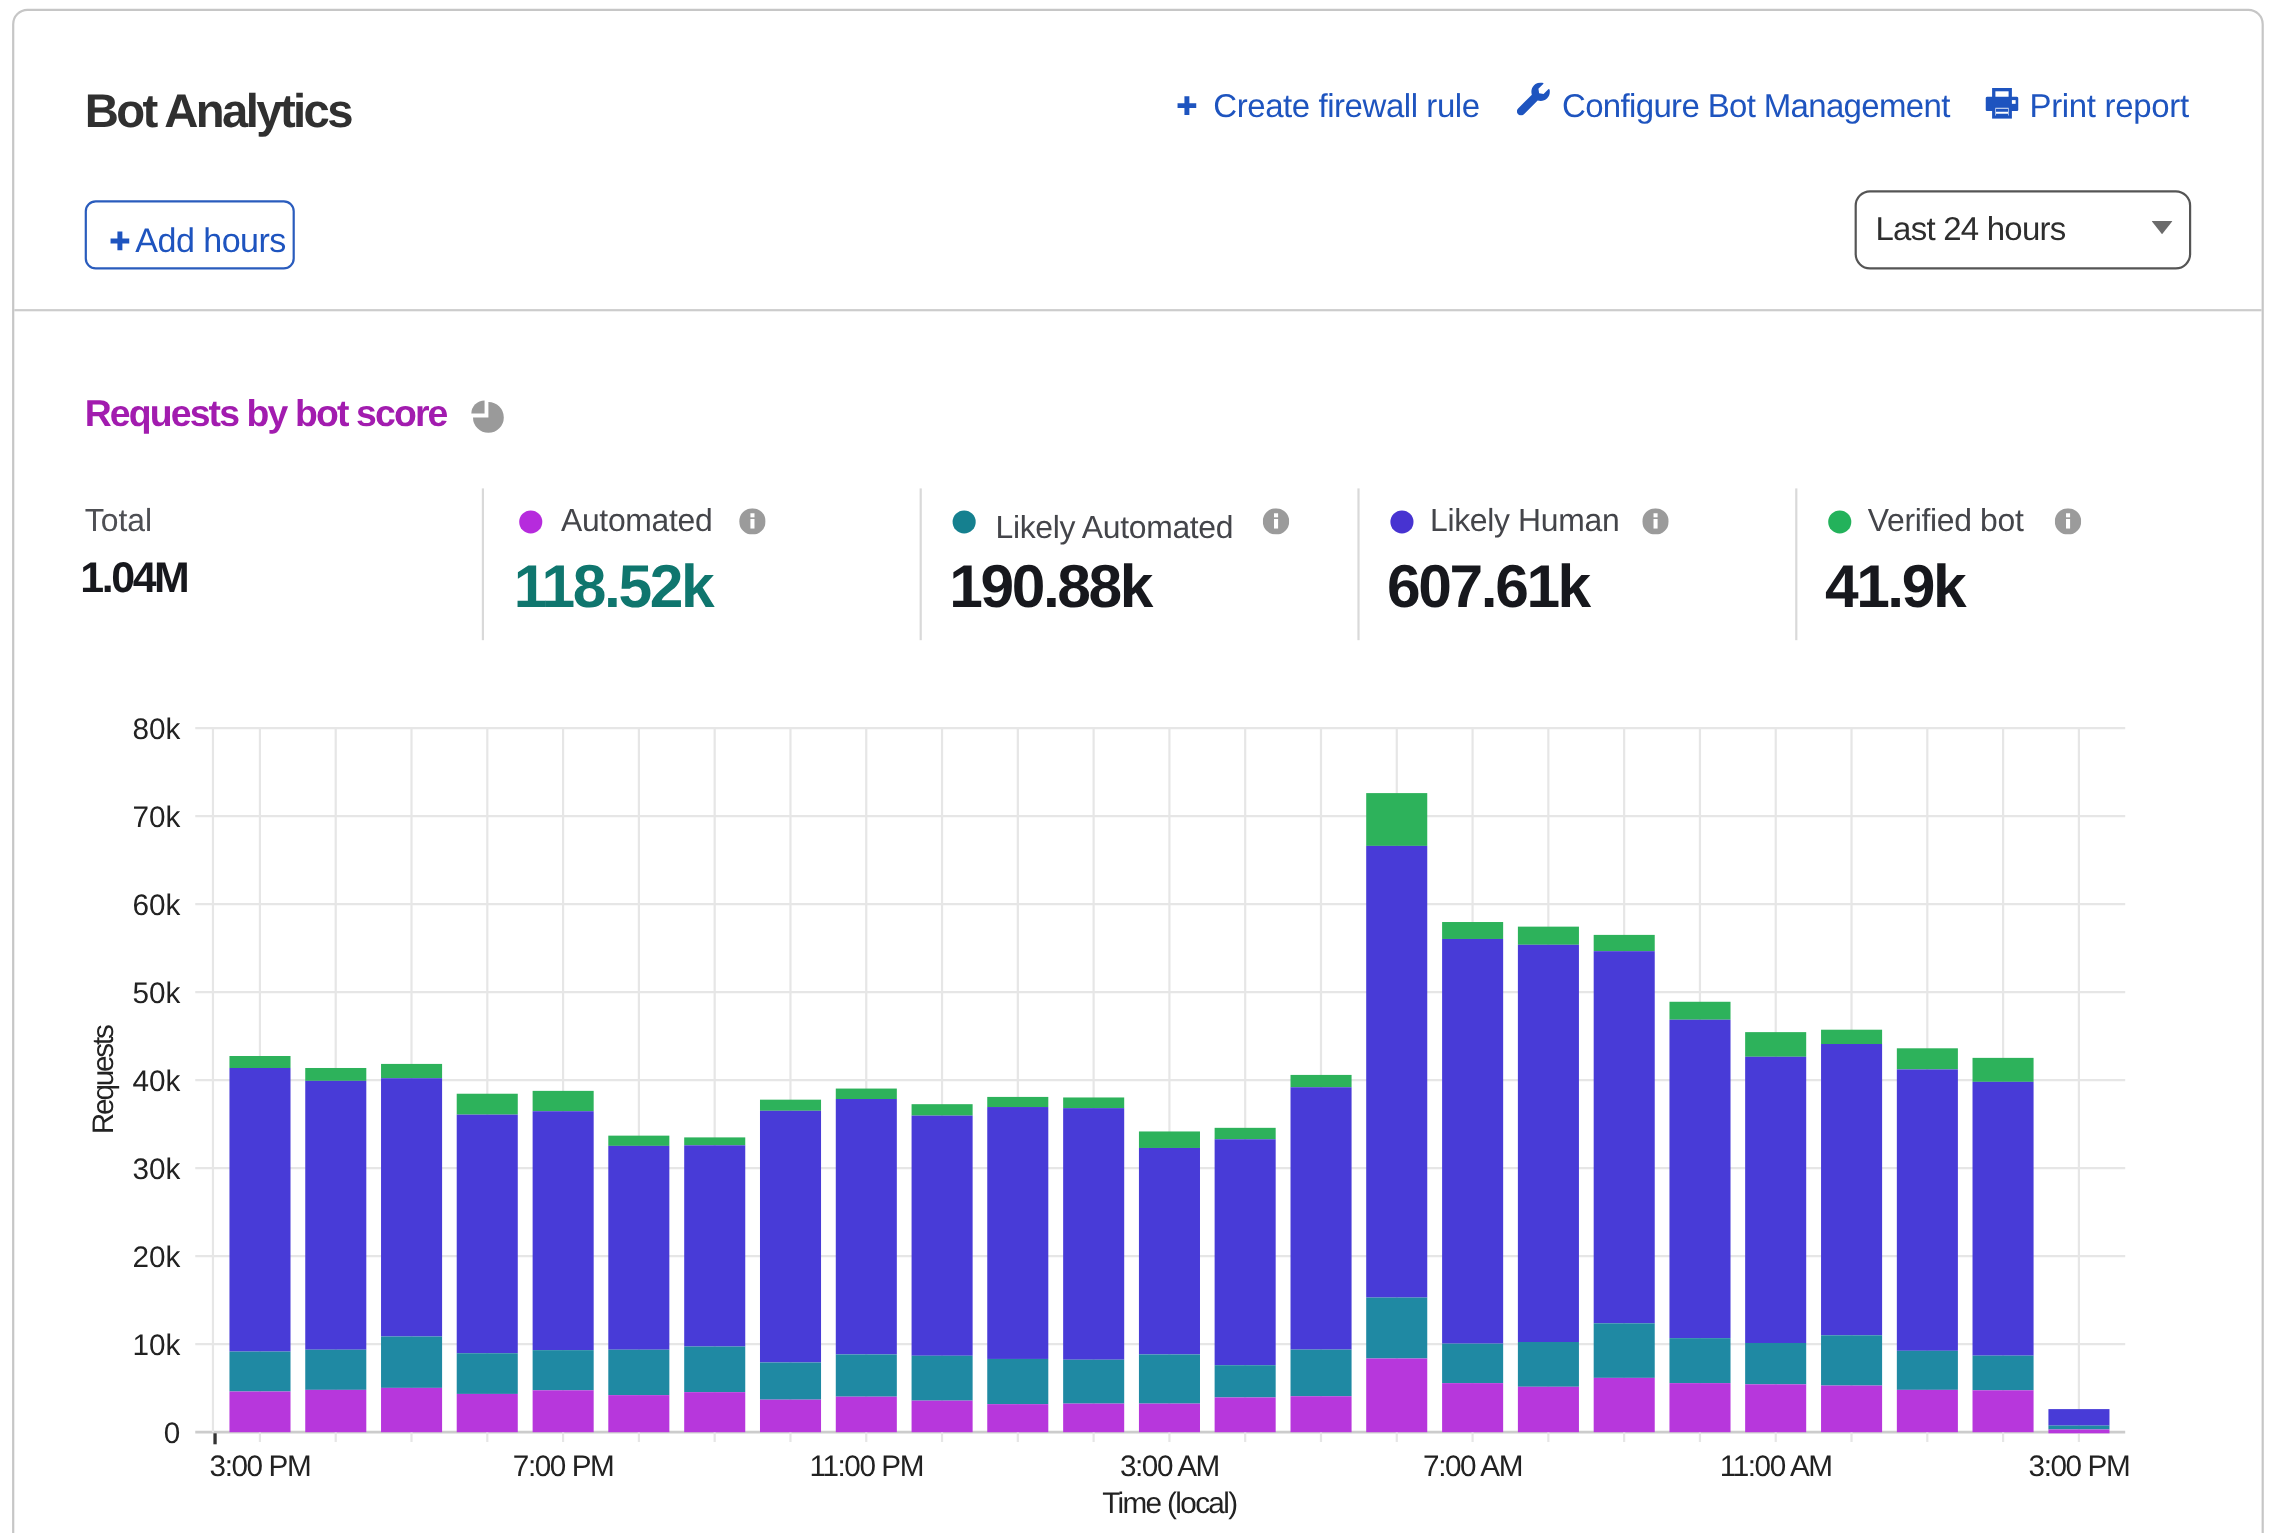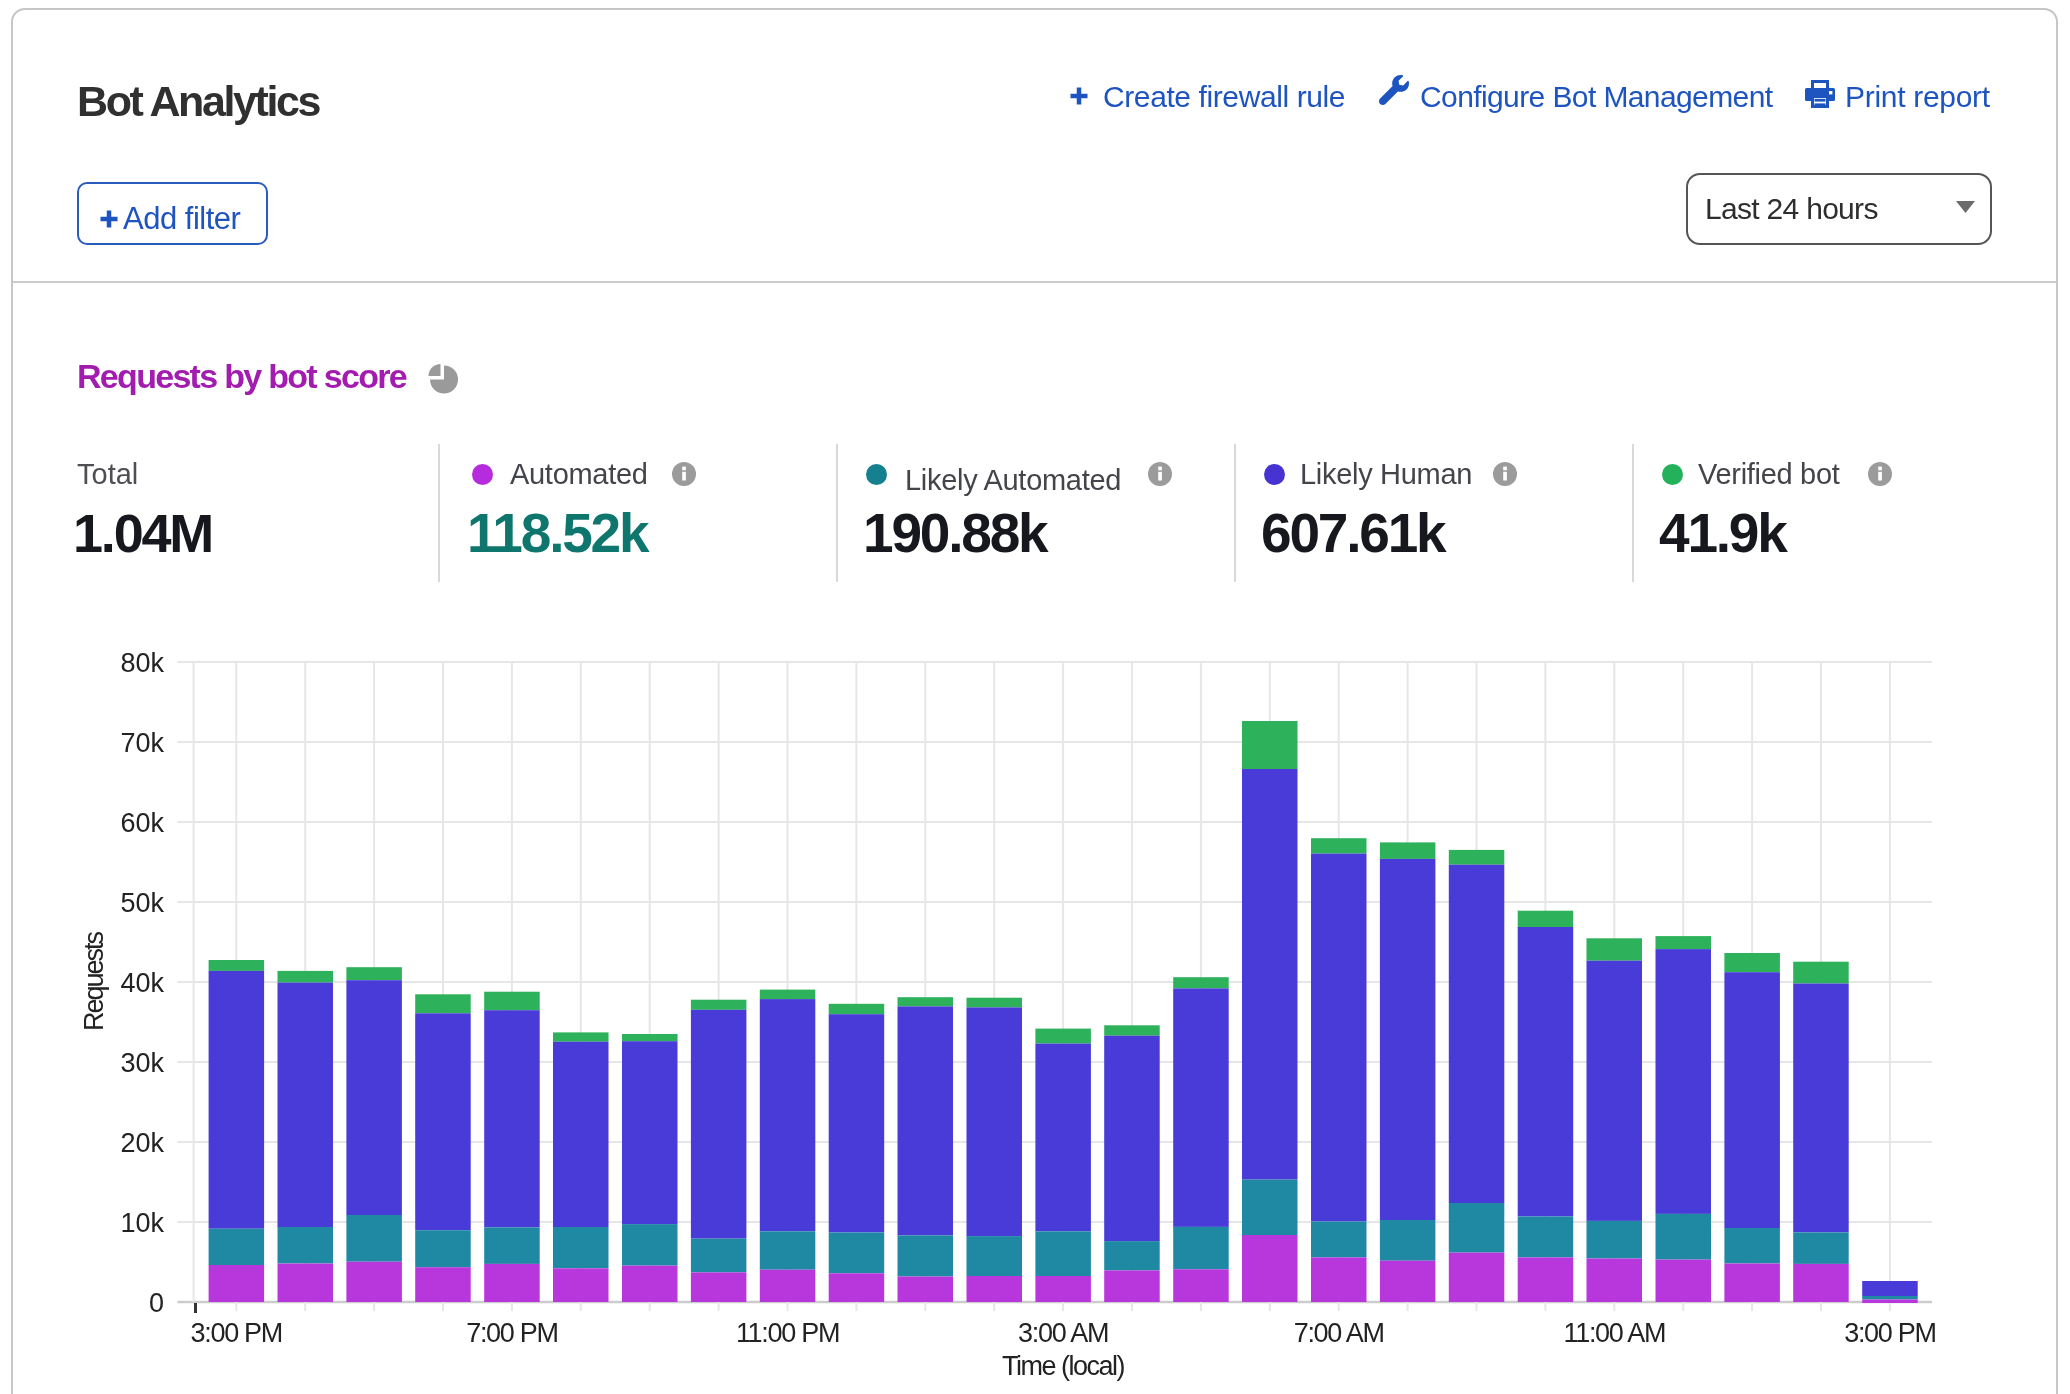--- a/index.html
+++ b/index.html
@@ -26,41 +26,41 @@
 <rect x="7.5" y="16.5" width="15" height="10" fill="#fff" stroke="#1e54bf" stroke-width="3"></rect>
 <rect x="9.5" y="18.8" width="11" height="2.8" fill="#1e54bf"></rect>
 <rect x="9.5" y="23.4" width="11" height="2.8" fill="#1e54bf"></rect>
   </svg>
 <div class="abs" style="left:1845px;top:82.2px;font-size:30px;color:#1e54bf;letter-spacing:-0.3px">Print report</div>
 
 <div class="abs" style="left:77px;top:182px;width:191px;height:63px;border:2px solid #2a5cbd;border-radius:10px"></div>
 <svg width="20" height="20" viewBox="0 0 20 20" style="position:absolute;left:99px;top:209px">
 <path d="M10 1.5 V18.5 M1.5 10 H18.5" stroke="#1e54bf" stroke-width="4.5"></path>
   </svg>
-<div class="abs" style="left:123px;top:203.2px;font-size:31px;color:#1e54bf;letter-spacing:-0.5px">Add filter</div>
+<div class="abs" style="left:123px;top:203.2px;font-size:31px;color:#1e54bf;letter-spacing:-0.5px">Add hours</div>
 
 <div class="abs" style="left:1686px;top:173px;width:306px;height:72px;border:2px solid #555;border-radius:14px"></div>
 <div class="abs" style="left:1705px;top:193.9px;font-size:30px;color:#2e2e2e;letter-spacing:-0.7px">Last 24 hours</div>
 <svg width="19" height="12" viewBox="0 0 19 12" style="position:absolute;left:1956px;top:201px">
 <path d="M0 0 H19 L9.5 12 Z" fill="#6b6b6b"></path>
   </svg>
 
 <div class="abs" style="left:77px;top:358.8px;font-size:34px;font-weight:bold;color:#a21caf;letter-spacing:-1.7px">Requests by bot score</div>
 <svg width="36" height="36" viewBox="0 0 36 36" style="position:absolute;left:425px;top:361px">
 <path d="M19 18.5 L 19 4.5 A 14 14 0 1 1 5 18.5 Z" fill="#9a9a9a"></path>
 <path d="M15.5 15 L 3.5 15 A 12 12 0 0 1 15.5 3 Z" fill="#9a9a9a"></path>
 </svg>
 
 <div class="abs" style="left:438px;top:444px;width:2px;height:138px;background:#d9d9d9"></div>
 <div class="abs" style="left:836px;top:444px;width:2px;height:138px;background:#d9d9d9"></div>
 <div class="abs" style="left:1234px;top:444px;width:2px;height:138px;background:#d9d9d9"></div>
 <div class="abs" style="left:1632px;top:444px;width:2px;height:138px;background:#d9d9d9"></div>
 
 <div class="abs" style="left:77px;top:460.4px;font-size:29px;color:#4e4f54">Total</div>
-<div class="abs" style="left:73px;top:506.3px;font-size:54px;font-weight:bold;color:#17181d;letter-spacing:-2.2px">1.04M</div>
+<div class="abs" style="left:73px;top:506.3px;font-size:39px;font-weight:bold;color:#17181d;letter-spacing:-2.2px">1.04M</div>
 
 <div style="position:absolute;left:471.5px;top:463.5px;width:21px;height:21px;border-radius:50%;background:#b62bdd"></div>
 <div class="abs" style="left:510px;top:460.4px;font-size:29px;color:#44454a;letter-spacing:-0.3px">Automated</div>
 <svg width="24" height="24" viewBox="0 0 24 24" style="position:absolute;left:672px;top:462px">
     <circle cx="12" cy="12" r="12" fill="#9b9b9b"></circle>
     <rect x="10.2" y="9.8" width="3.7" height="8.7" fill="#fff"></rect>
     <rect x="10.2" y="4.6" width="3.7" height="3.7" fill="#fff"></rect>
   </svg>
 <div class="abs" style="left:467px;top:506.3px;font-size:55px;font-weight:bold;color:#0f766e;letter-spacing:-2.2px">118.52k</div>
 

